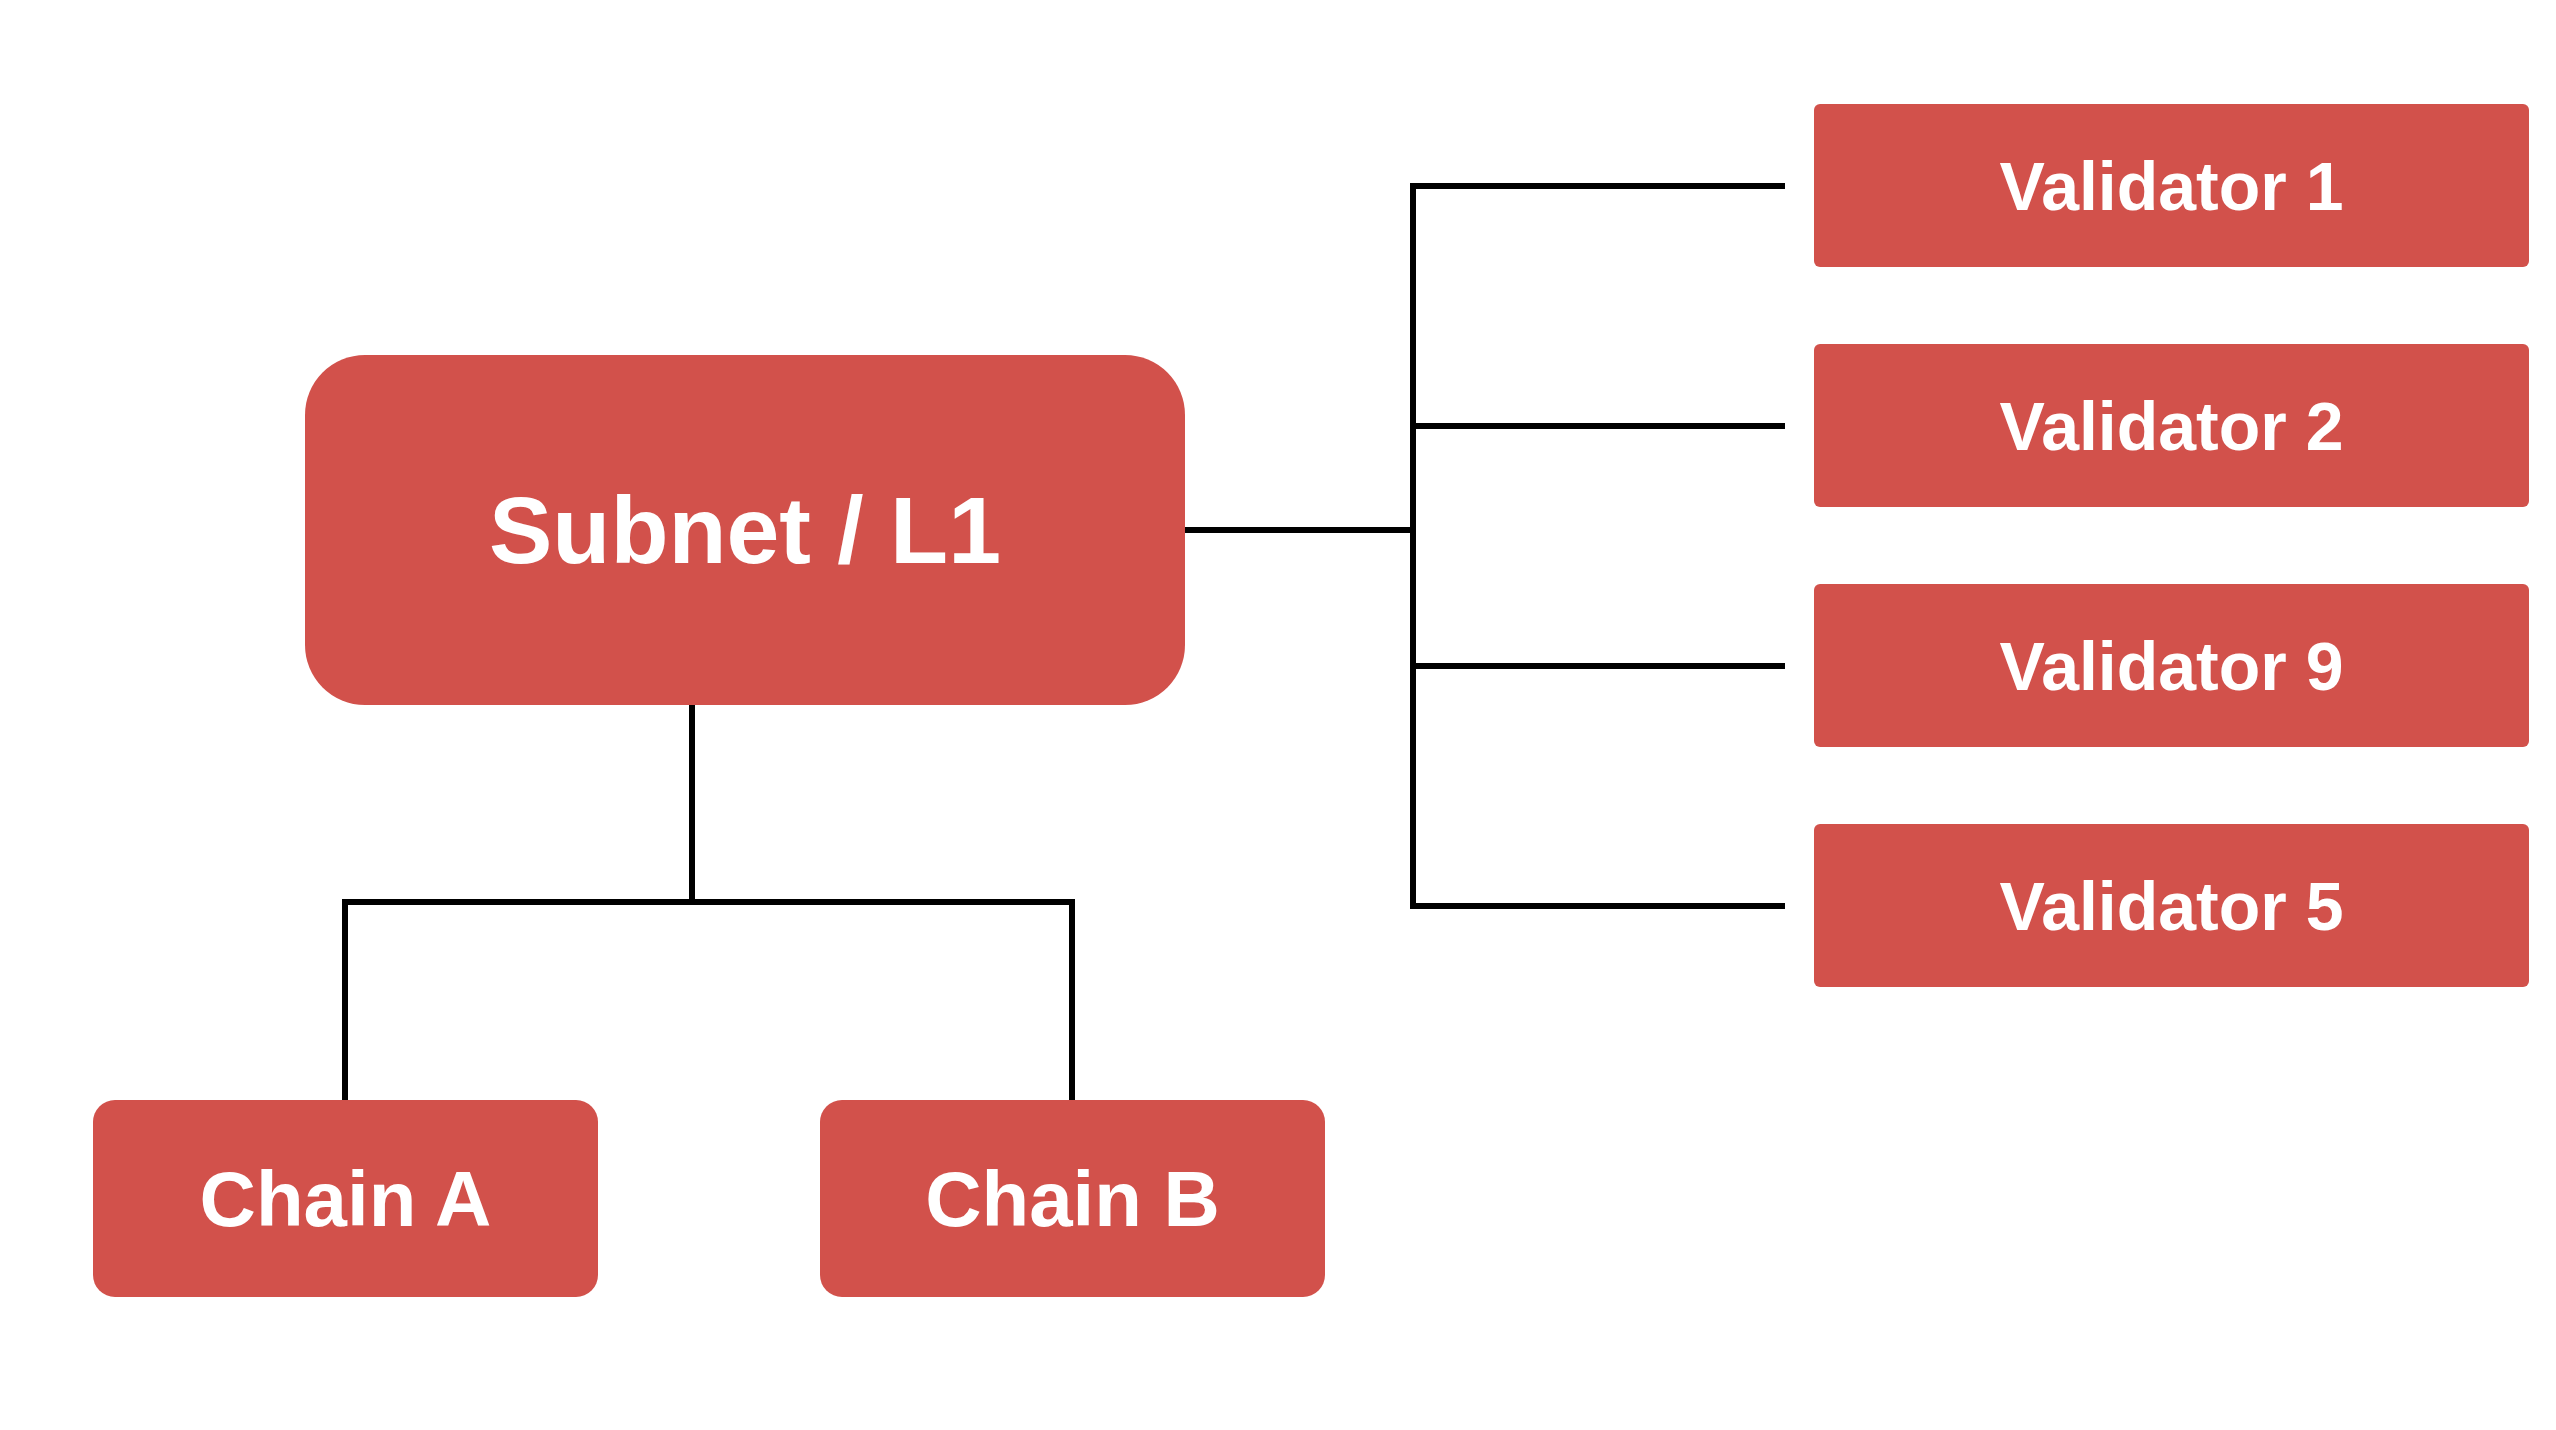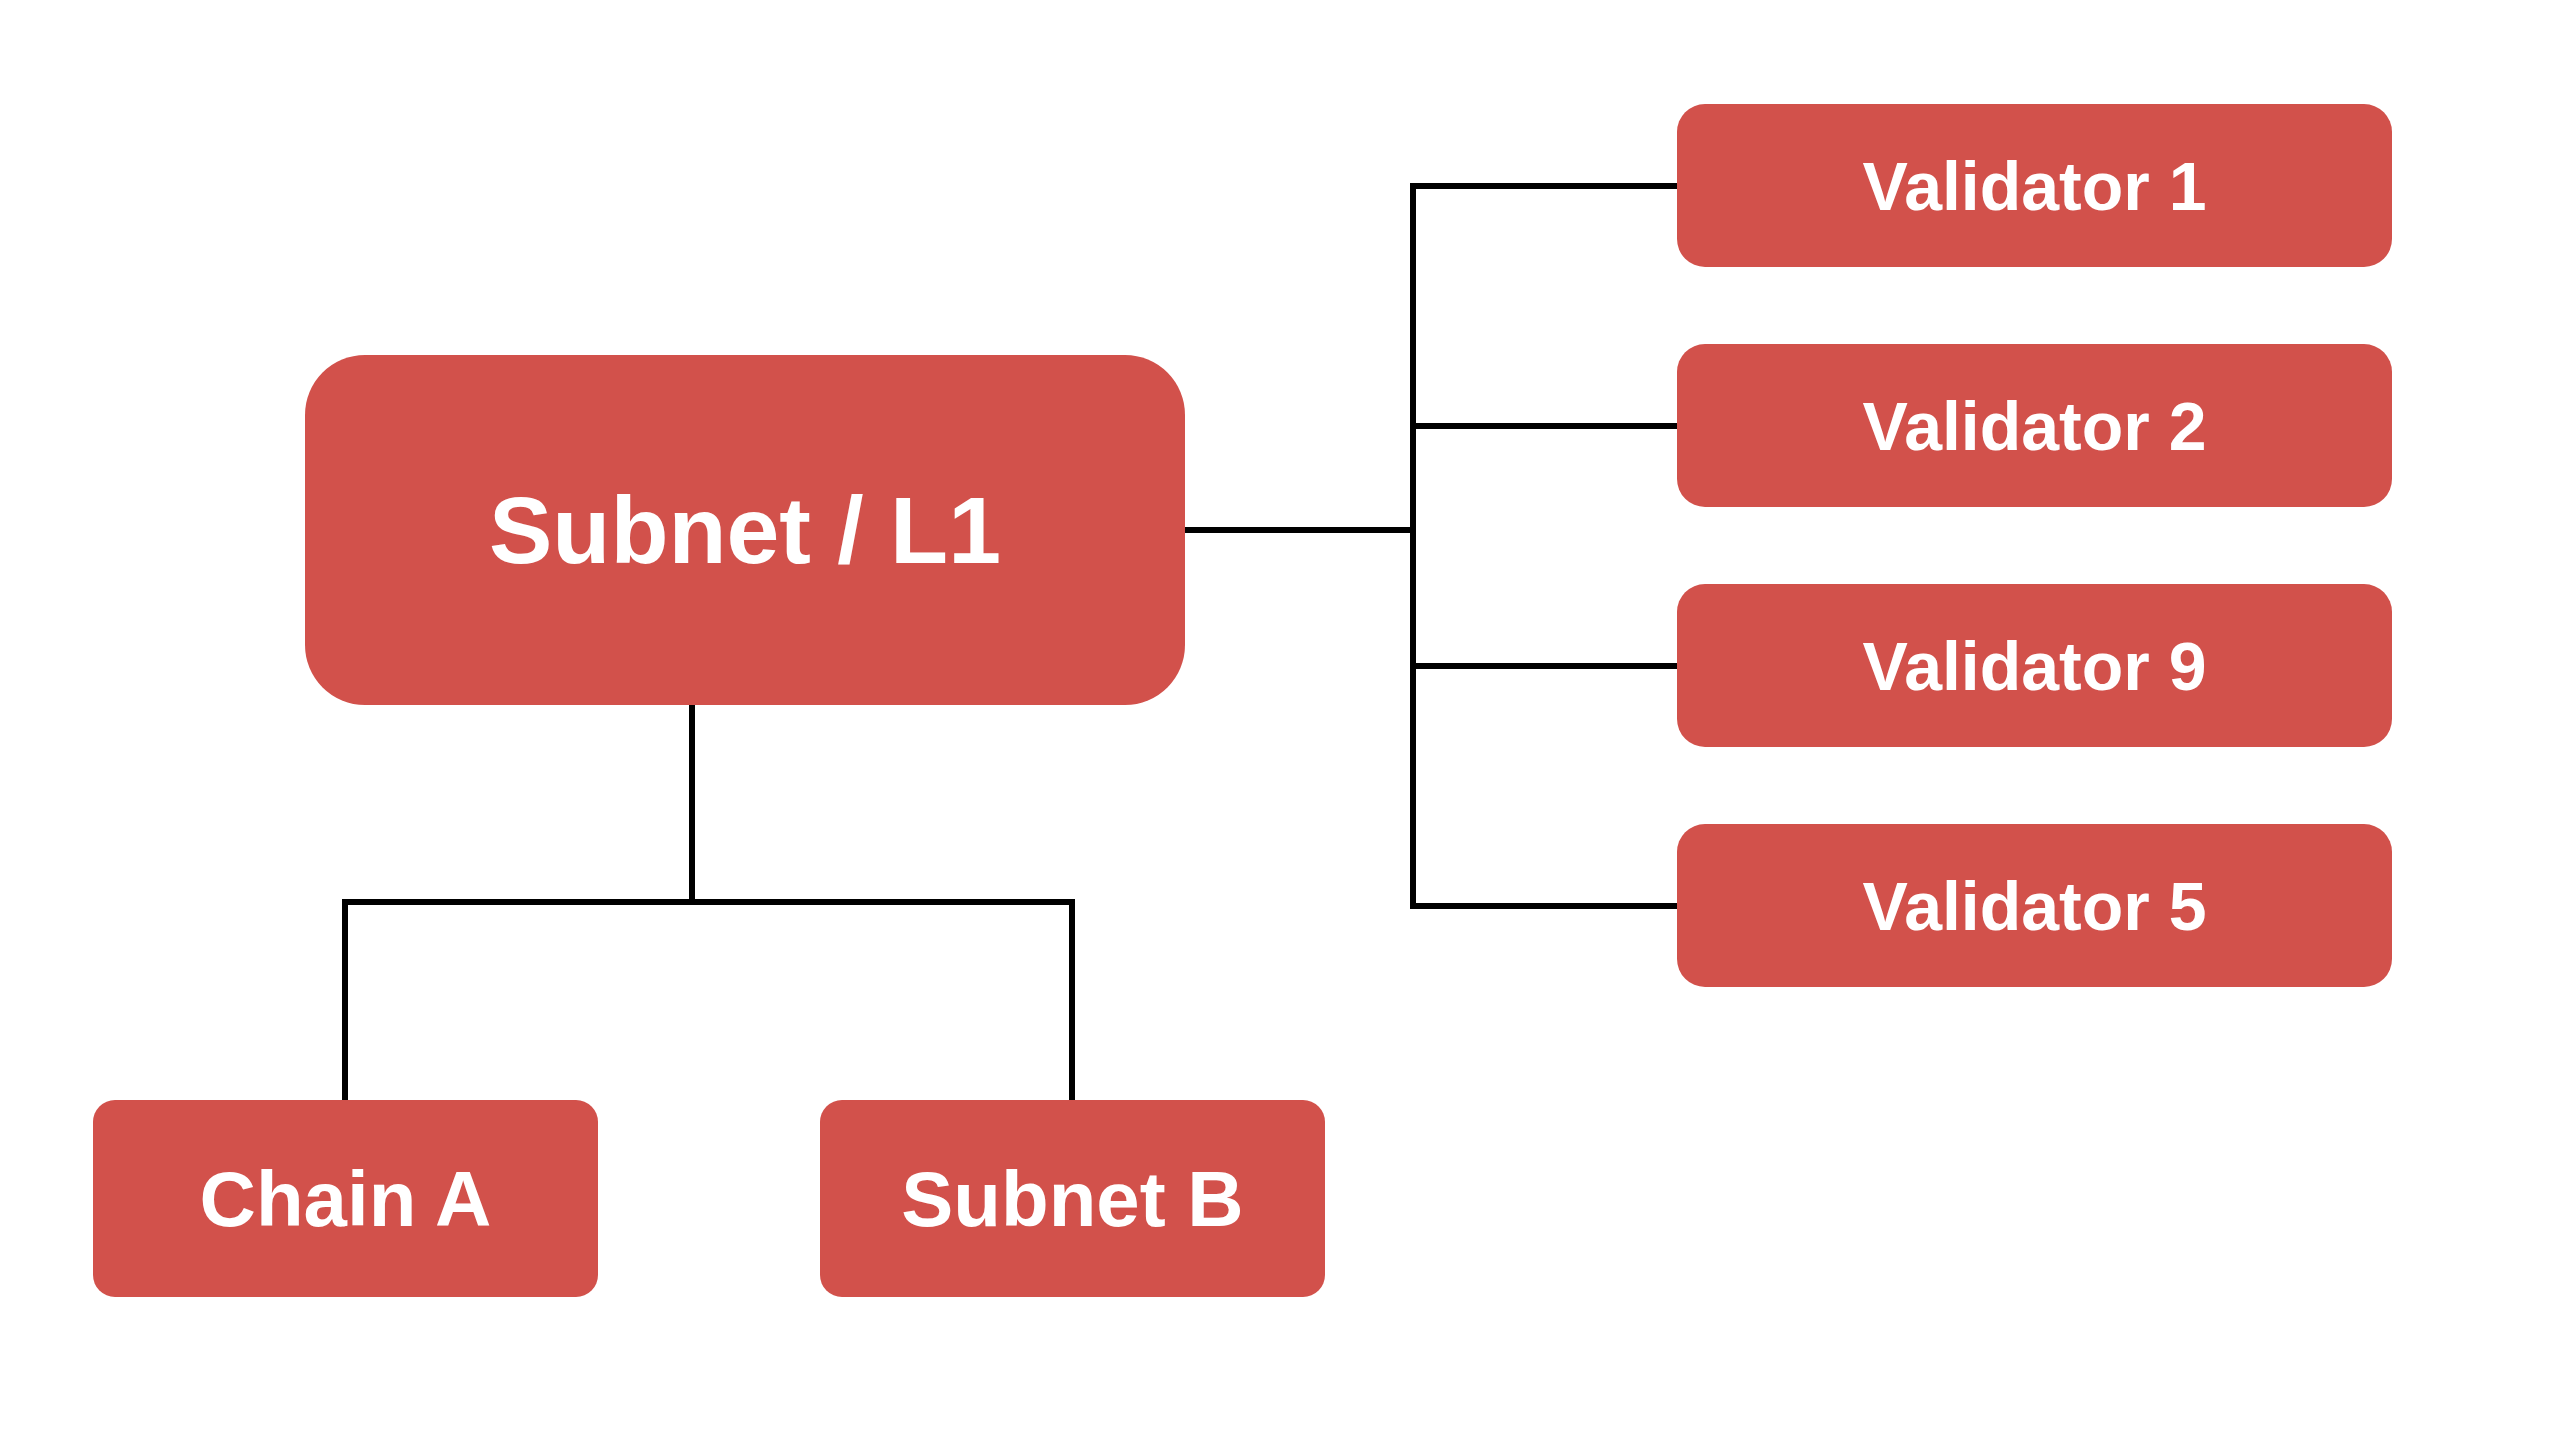--- a/index.html
+++ b/index.html
@@ -40,24 +40,24 @@
   }
   .node-subnet {
     left: 305px;
     top: 355px;
     width: 880px;
     height: 350px;
     border-radius: 60px;
     font-size: 95px;
   }
   .node-validator {
-    left: 1677px;
+    left: 1814px;
     width: 715px;
     height: 163px;
-    border-radius: 28px;
+    border-radius: 6px;
     font-size: 68px;
   }
   .node-validator-1 { top: 104px; }
   .node-validator-2 { top: 344px; }
   .node-validator-3 { top: 584px; }
   .node-validator-4 { top: 824px; }
   .node-chain {
     top: 1100px;
     width: 505px;
     height: 197px;
@@ -105,16 +105,16 @@
     <span>Validator 9</span>
   </div>
   <div class="node node-validator node-validator-4">
     <span>Validator 5</span>
   </div>
 
   <div class="node node-chain node-chain-a">
     <span>Chain A</span>
   </div>
   <div class="node node-chain node-chain-b">
-    <span>Subnet B</span>
+    <span>Chain B</span>
   </div>
 
 </div>
 
 </body></html>

